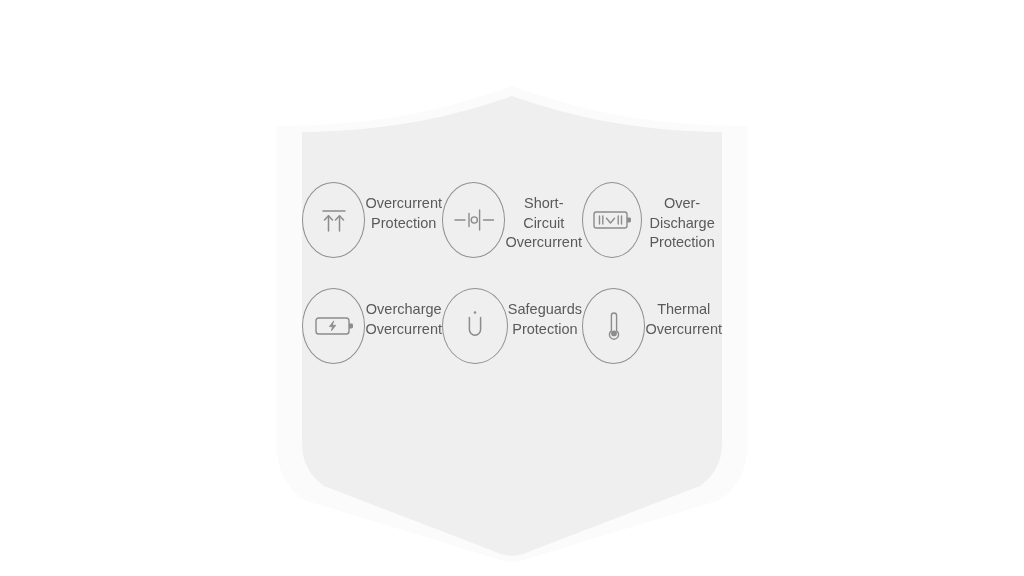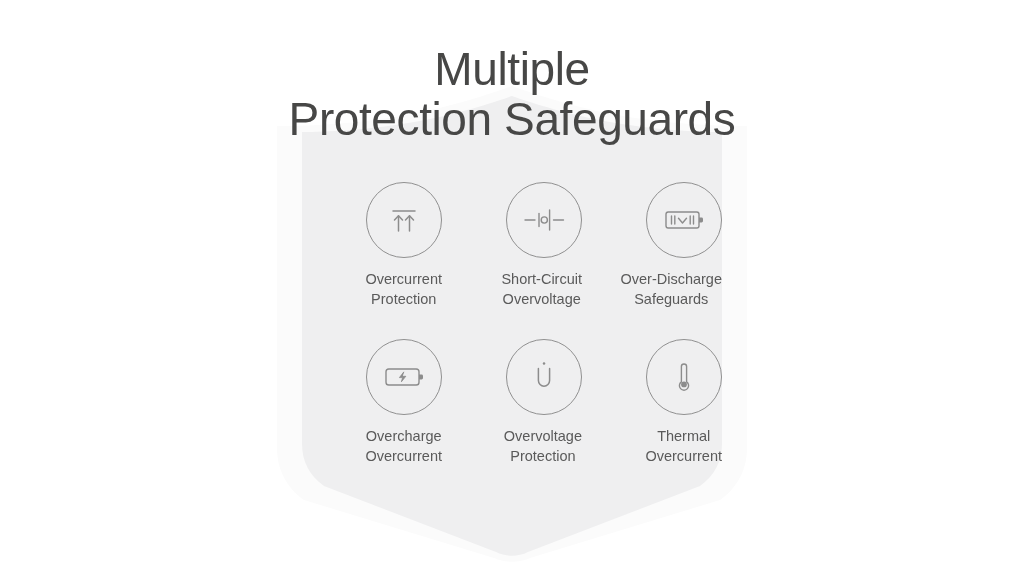--- a/index.html
+++ b/index.html
@@ -43,22 +43,22 @@
     width:420px;
   }
   .row{
     display:flex;
     justify-content:space-between;
   }
   .row + .row{ margin-top:30px; }
   .cell{
     width:140px;
     display:flex;
-    flex-direction:column;
-    align-items:flex-end;
+    flex-direction:row;
+    align-items:flex-start;
   }
   .badge{
     width:76px; height:76px;
     border:1px solid #909090;
     border-radius:50%;
     display:flex;
     align-items:center;
     justify-content:center;
   }
   .badge svg{ display:block; }
@@ -98,22 +98,20 @@
              C 722 462 714 476 700 486
              L 528 552
              C 518 557 506 557 496 552
              L 324 486
              C 310 476 302 462 302 444
              L 302 132
              C 324 132 372 130 420 121
              C 468 112 512 96 512 96 Z"></path>
   </svg>
 
-  <div class="title">Multiple
-Protection Safeguards</div>
 
   <div class="grid">
 
     <div class="row">
 
       <div class="cell">
         <div class="badge">
           <svg width="44" height="44" viewBox="0 0 44 44" aria-hidden="true">
             <g fill="none" stroke="#8c8c8c" stroke-width="1.5" stroke-linecap="round" stroke-linejoin="round">
               <line x1="11" y1="13" x2="33" y2="13"></line>
@@ -134,39 +132,39 @@
             <g fill="none" stroke="#8c8c8c" stroke-width="1.4" stroke-linecap="round">
               <line x1="5" y1="22" x2="15" y2="22"></line>
               <line x1="19" y1="15.5" x2="19" y2="28.5"></line>
               <circle cx="24.3" cy="22" r="3.1"></circle>
               <line x1="29.6" y1="12" x2="29.6" y2="32"></line>
               <line x1="33.5" y1="22" x2="43.5" y2="22"></line>
             </g>
           </svg>
         </div>
         <div class="cap">Short-Circuit
-Overvoltage</div>
+Overcurrent</div>
       </div>
 
       <div class="cell">
         <div class="badge">
           <svg width="48" height="44" viewBox="0 0 48 44" aria-hidden="true">
             <g fill="none" stroke="#8c8c8c" stroke-width="1.4" stroke-linecap="round" stroke-linejoin="round">
               <rect x="6" y="14" width="33" height="16" rx="2.2"></rect>
               <path d="M39 19.5 h2.6 a1.4 1.4 0 0 1 1.4 1.4 v2.2 a1.4 1.4 0 0 1 -1.4 1.4 H39 Z" fill="#8c8c8c" stroke="none"></path>
               <line x1="11.5" y1="18" x2="11.5" y2="26"></line>
               <line x1="14.8" y1="18" x2="14.8" y2="26"></line>
               <polyline points="18.5,20.2 22.5,25 26.5,20.2"></polyline>
               <line x1="30.2" y1="18" x2="30.2" y2="26"></line>
               <line x1="33.5" y1="18" x2="33.5" y2="26"></line>
             </g>
           </svg>
         </div>
         <div class="cap">Over-Discharge
-Safeguards</div>
+Protection</div>
       </div>
 
     </div>
 
     <div class="row">
 
       <div class="cell">
         <div class="badge">
           <svg width="48" height="44" viewBox="0 0 48 44" aria-hidden="true">
             <g fill="none" stroke="#8c8c8c" stroke-width="1.4" stroke-linecap="round" stroke-linejoin="round">
@@ -182,21 +180,21 @@
 
       <div class="cell">
         <div class="badge">
           <svg width="44" height="44" viewBox="0 0 44 44" aria-hidden="true">
             <g fill="none" stroke="#8c8c8c" stroke-width="1.5" stroke-linecap="round" stroke-linejoin="round">
               <path d="M16.4 13.5 V25.6 a5.6 5.6 0 0 0 11.2 0 V13.5"></path>
               <circle cx="22" cy="8.6" r="1.25" fill="#8c8c8c" stroke="none"></circle>
             </g>
           </svg>
         </div>
-        <div class="cap">Overvoltage
+        <div class="cap">Safeguards
 Protection</div>
       </div>
 
       <div class="cell">
         <div class="badge">
           <svg width="44" height="44" viewBox="0 0 44 44" aria-hidden="true">
             <g fill="none" stroke="#8c8c8c" stroke-width="1.4" stroke-linecap="round" stroke-linejoin="round">
               <path d="M19.4 26.8 V11.6 a2.6 2.6 0 0 1 5.2 0 V26.8 a4.6 4.6 0 1 1 -5.2 0 Z"></path>
               <circle cx="22" cy="29.4" r="2.9" fill="#8c8c8c" stroke="none"></circle>
             </g>

